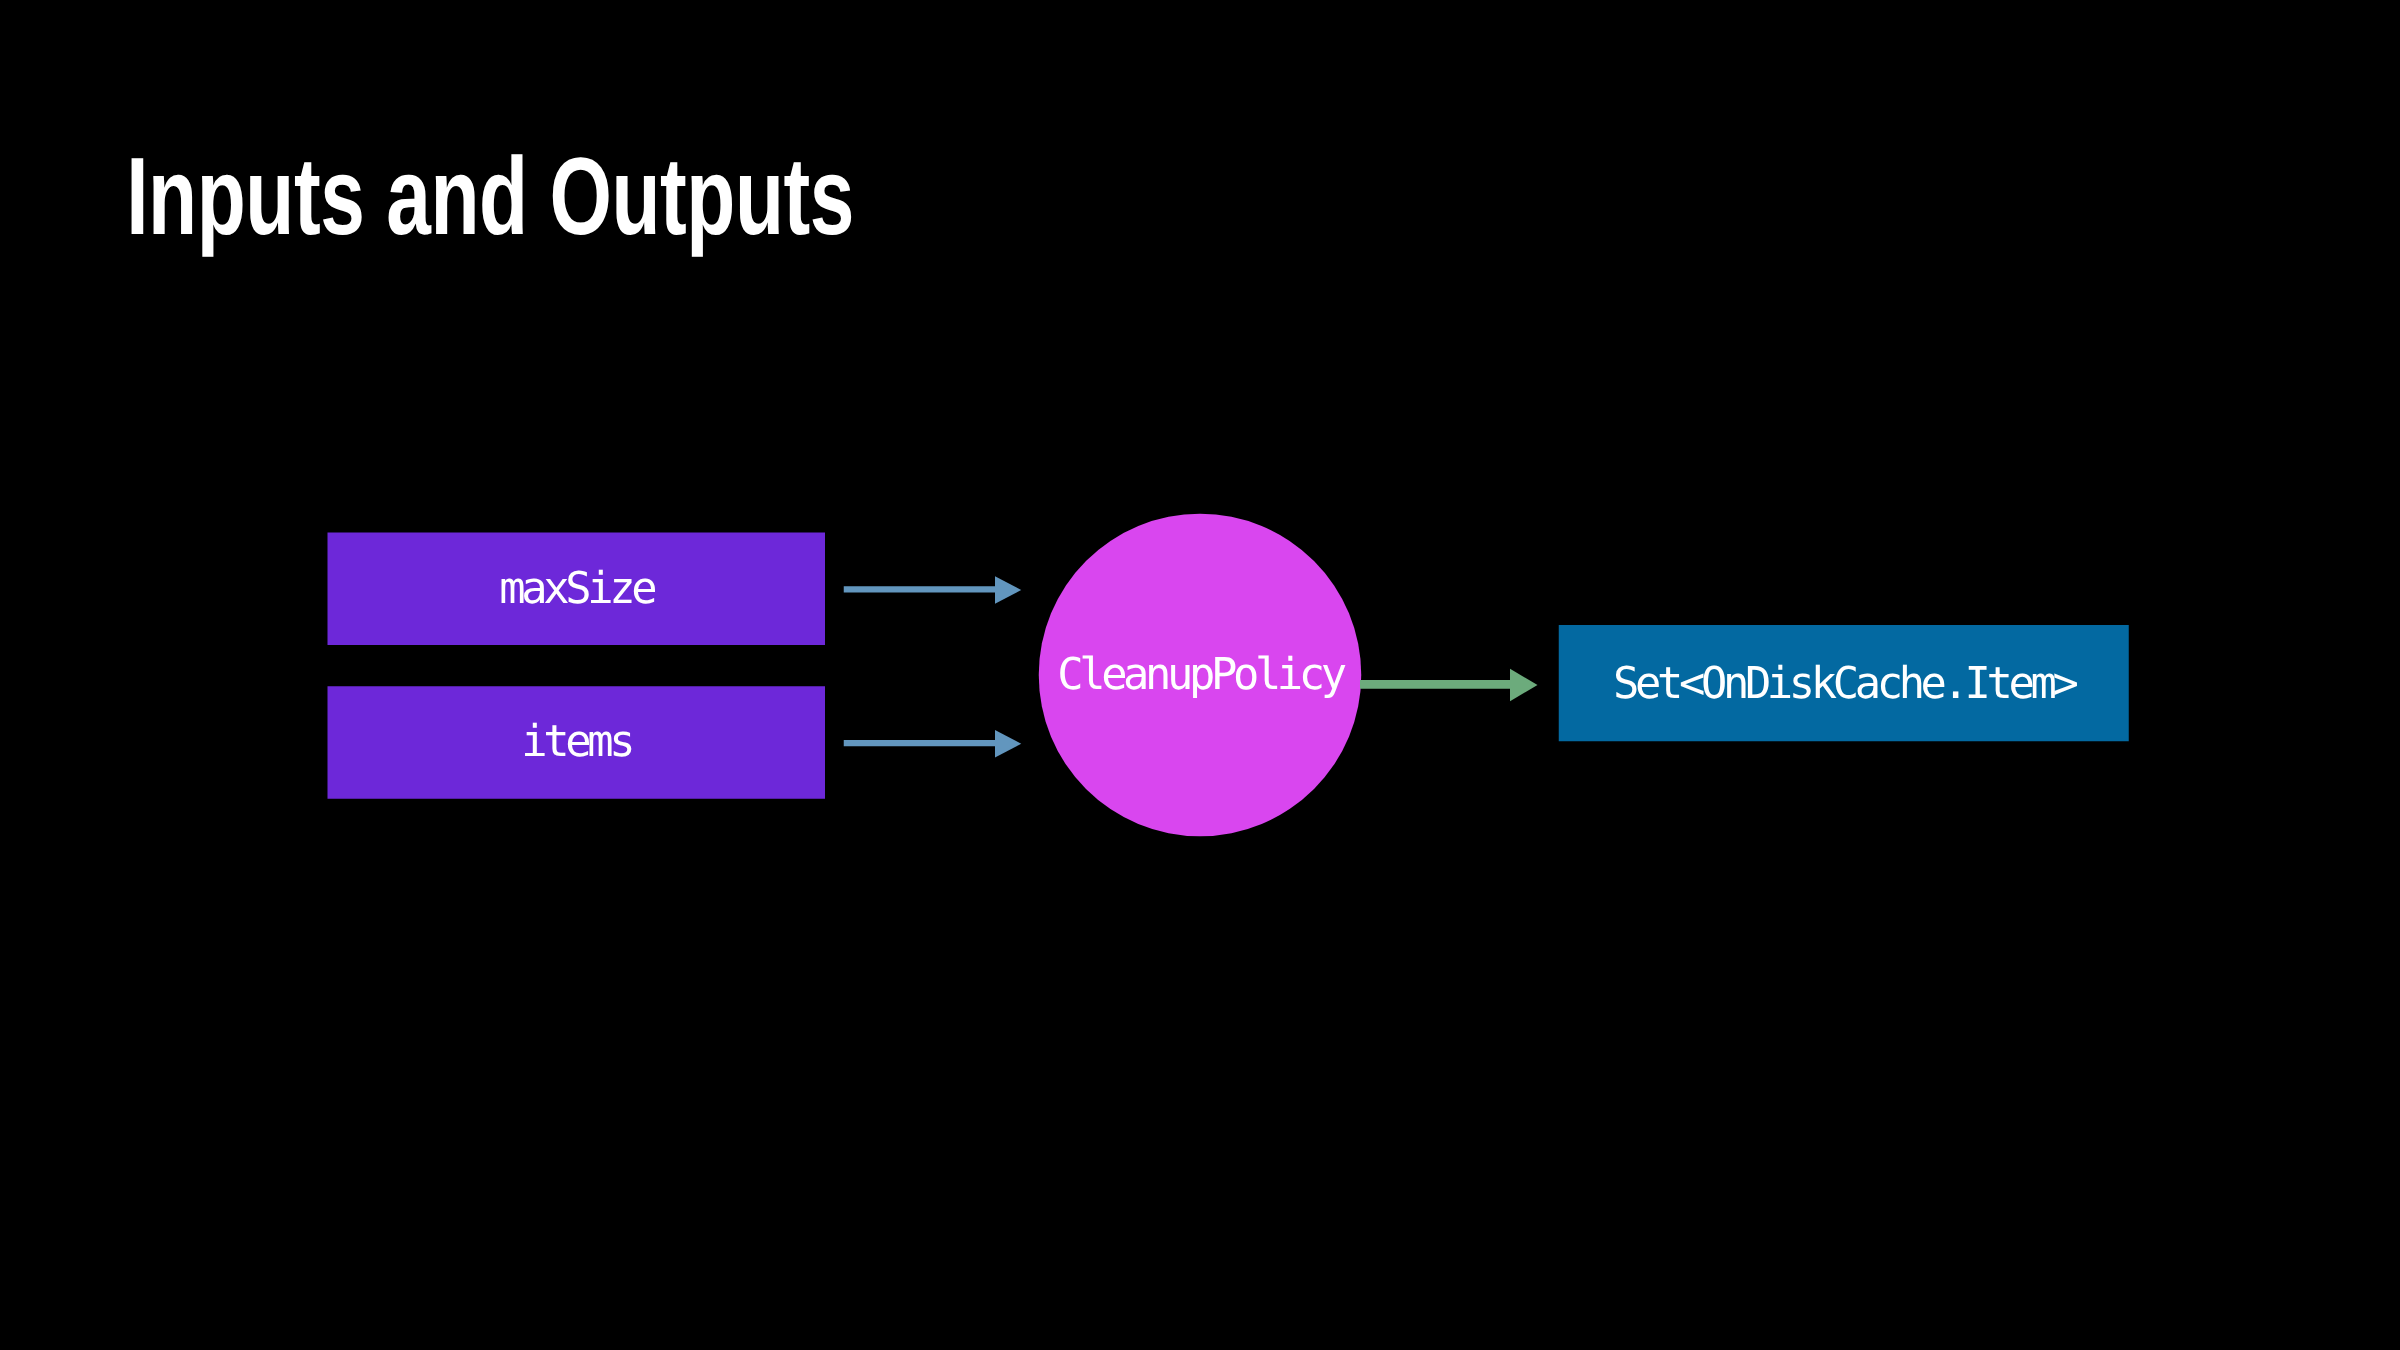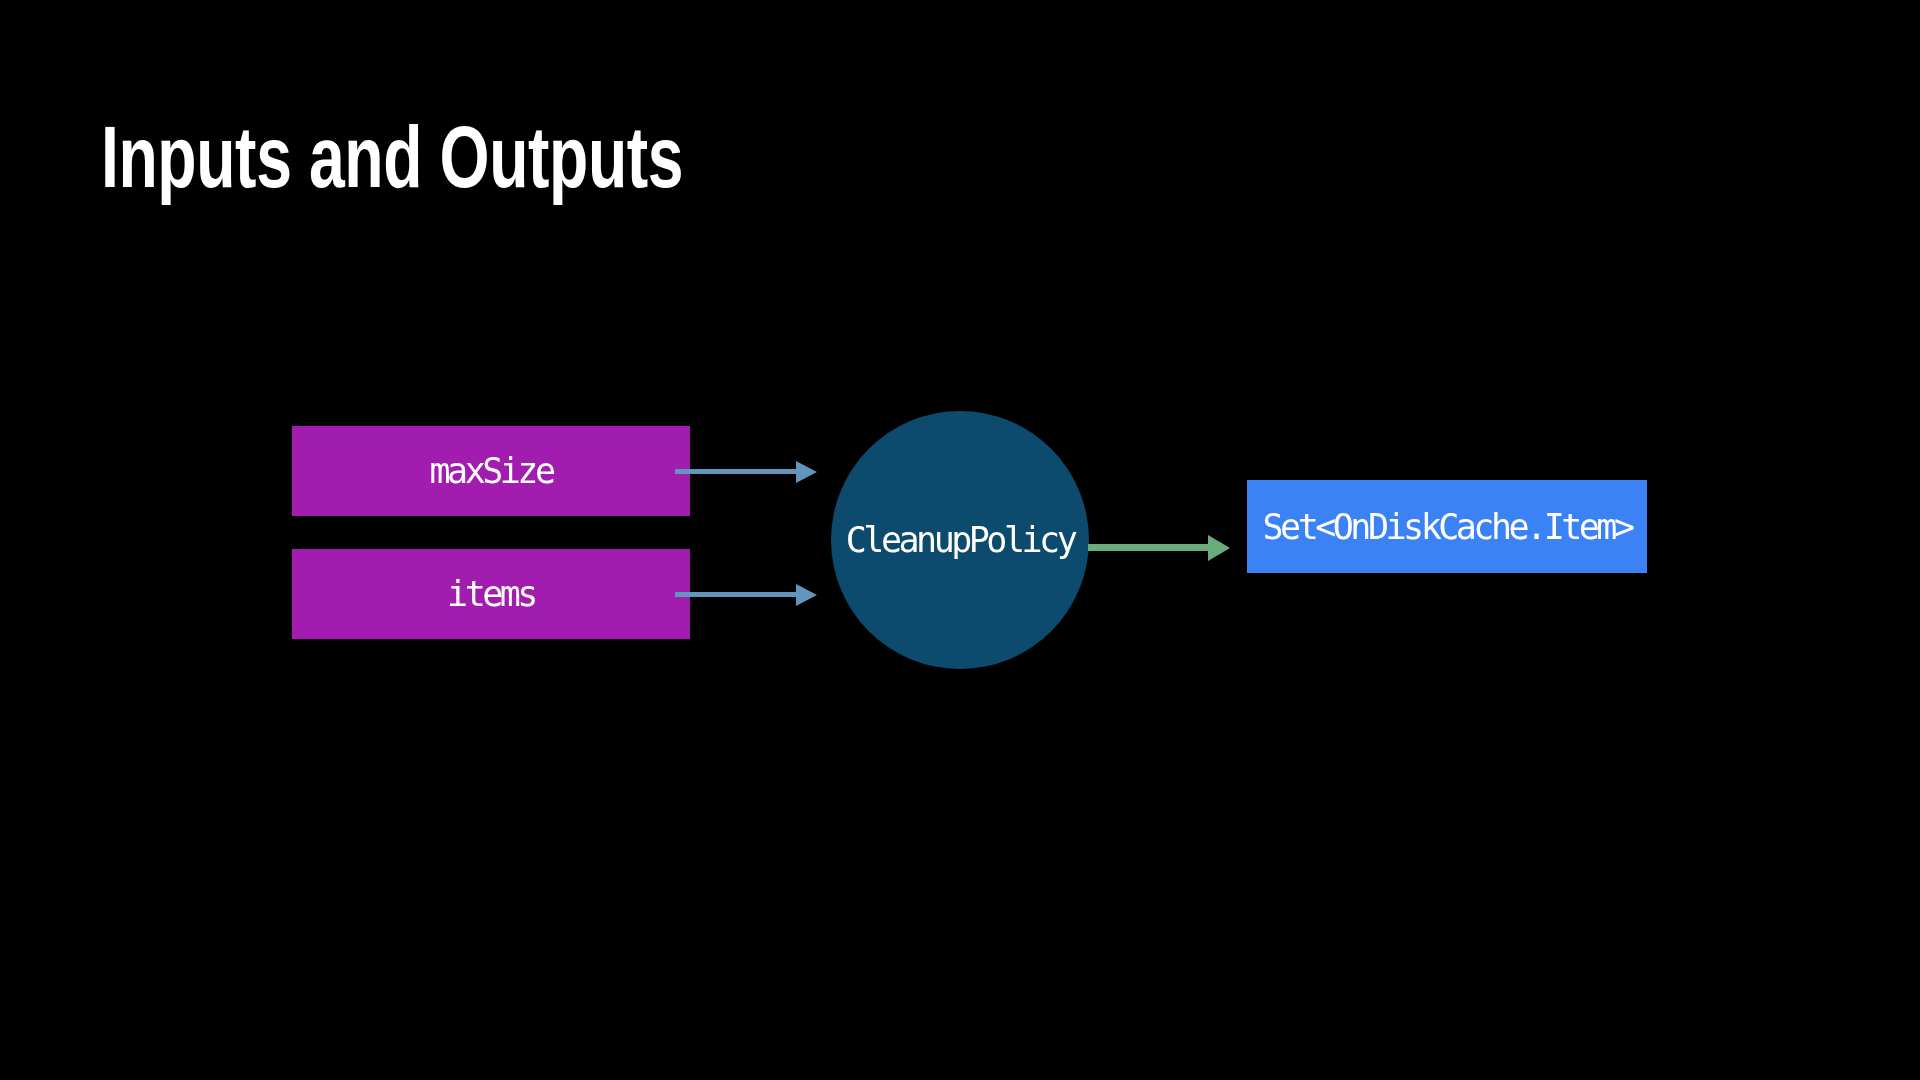--- a/index.html
+++ b/index.html
@@ -39,41 +39,41 @@
     color: #FFFFFF;
     white-space: nowrap;
   }
   .node {
     position: absolute;
     display: flex;
     align-items: center;
     justify-content: center;
   }
   .input-box {
-    left: 292px;
+    left: 262px;
     width: 398px;
     height: 90px;
-    background: #a21caf;
+    background: #6d28d9;
   }
   .input-box.first  { top: 426px; }
   .input-box.second { top: 549px; }
   .process-circle {
     left: 831px;
     top: 411px;
     width: 258px;
     height: 258px;
     border-radius: 50%;
-    background: #0c4a6e;
+    background: #d946ef;
   }
   .output-box {
     left: 1247px;
-    top: 480px;
-    width: 400px;
+    top: 500px;
+    width: 456px;
     height: 93px;
-    background: #3b82f6;
+    background: #0369a1;
   }
   .arrow-line {
     position: absolute;
     background: #6296BE;
   }
   .arrow-head {
     position: absolute;
     width: 0;
     height: 0;
     border-top: 11px solid transparent;

